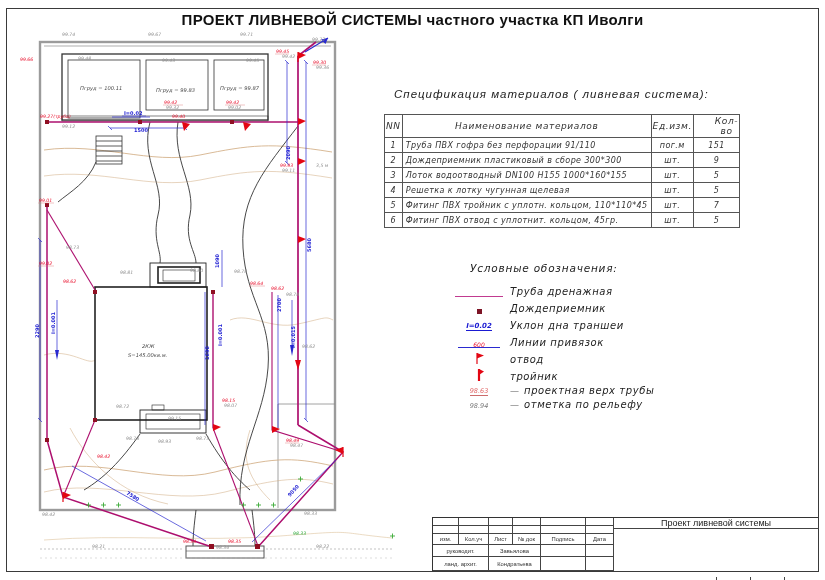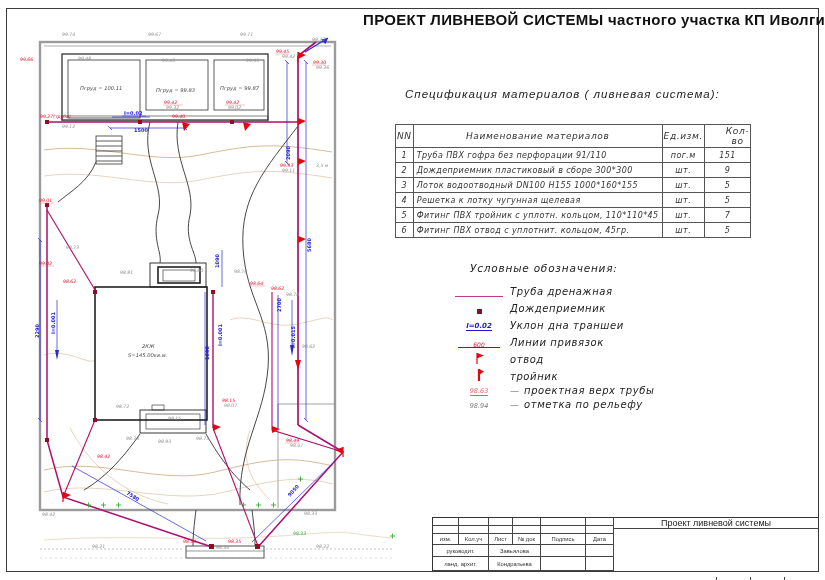--- a/index.html
+++ b/index.html
@@ -1,33 +1,33 @@
 <!DOCTYPE html>
 <html><head>
 <meta charset="utf-8">
 <style>
   html,body{margin:0;padding:0;background:#fff;}
   .sheet{position:relative;width:825px;height:580px;background:#fff;overflow:hidden;
          font-family:"Liberation Sans",sans-serif;color:#222;}
   .frame{position:absolute;left:6px;top:8px;right:6px;bottom:8px;border:1.4px solid #3a3a3a;}
-  .sheet-title{position:absolute;top:11px;left:0;right:0;text-align:right;
+  .sheet-title{position:absolute;top:11px;left:0;right:0;text-align:center;
                font-size:15px;font-weight:bold;letter-spacing:.3px;color:#111;}
   
   #plan-svg{position:absolute;left:0;top:0;}
   #plan-svg text{font-family:"DejaVu Sans",sans-serif;}
   .pl-g{fill:#8f8f8f;font-size:4.6px;font-style:italic;}
   .pl-r{fill:#e8102c;font-size:4.6px;font-style:italic;}
   .pl-b{fill:#1a1ad2;font-size:5px;font-weight:bold;}
   .pl-bld{fill:#4a4a4a;font-size:5.2px;font-style:italic;}
   .pl-gr{fill:#2faa3c;font-size:4.6px;font-style:italic;}
   
-  .spec{position:absolute;left:395px;top:88px;width:380px;}
+  .spec{position:absolute;left:384px;top:88px;width:380px;}
   .spec-heading{font-style:italic;font-size:11.5px;letter-spacing:1px;color:#222;
                 padding-left:10px;white-space:nowrap;}
-  table.spec-table{border-collapse:collapse;margin-top:24px;width:330px;
+  table.spec-table{border-collapse:collapse;margin-top:14px;width:330px;
                    font-family:"DejaVu Sans",sans-serif;}
   table.spec-table th{font-style:italic;font-weight:normal;font-size:9px;letter-spacing:.6px;
                       border:1px solid #555;height:19px;color:#333;}
   table.spec-table td{font-style:italic;font-size:8px;letter-spacing:.4px;color:#333;
                       border:1px solid #555;height:14px;padding:0 3px;white-space:nowrap;}
   td.c-n,th.h-n{width:24px;text-align:center;font-size:9px;}
   td.c-name{width:216px;text-align:left;}
   td.c-unit,th.h-unit{width:40px;text-align:center;}
   td.c-qty,th.h-qty{width:40px;text-align:center;font-size:9.5px;padding-left:21px;}
   

